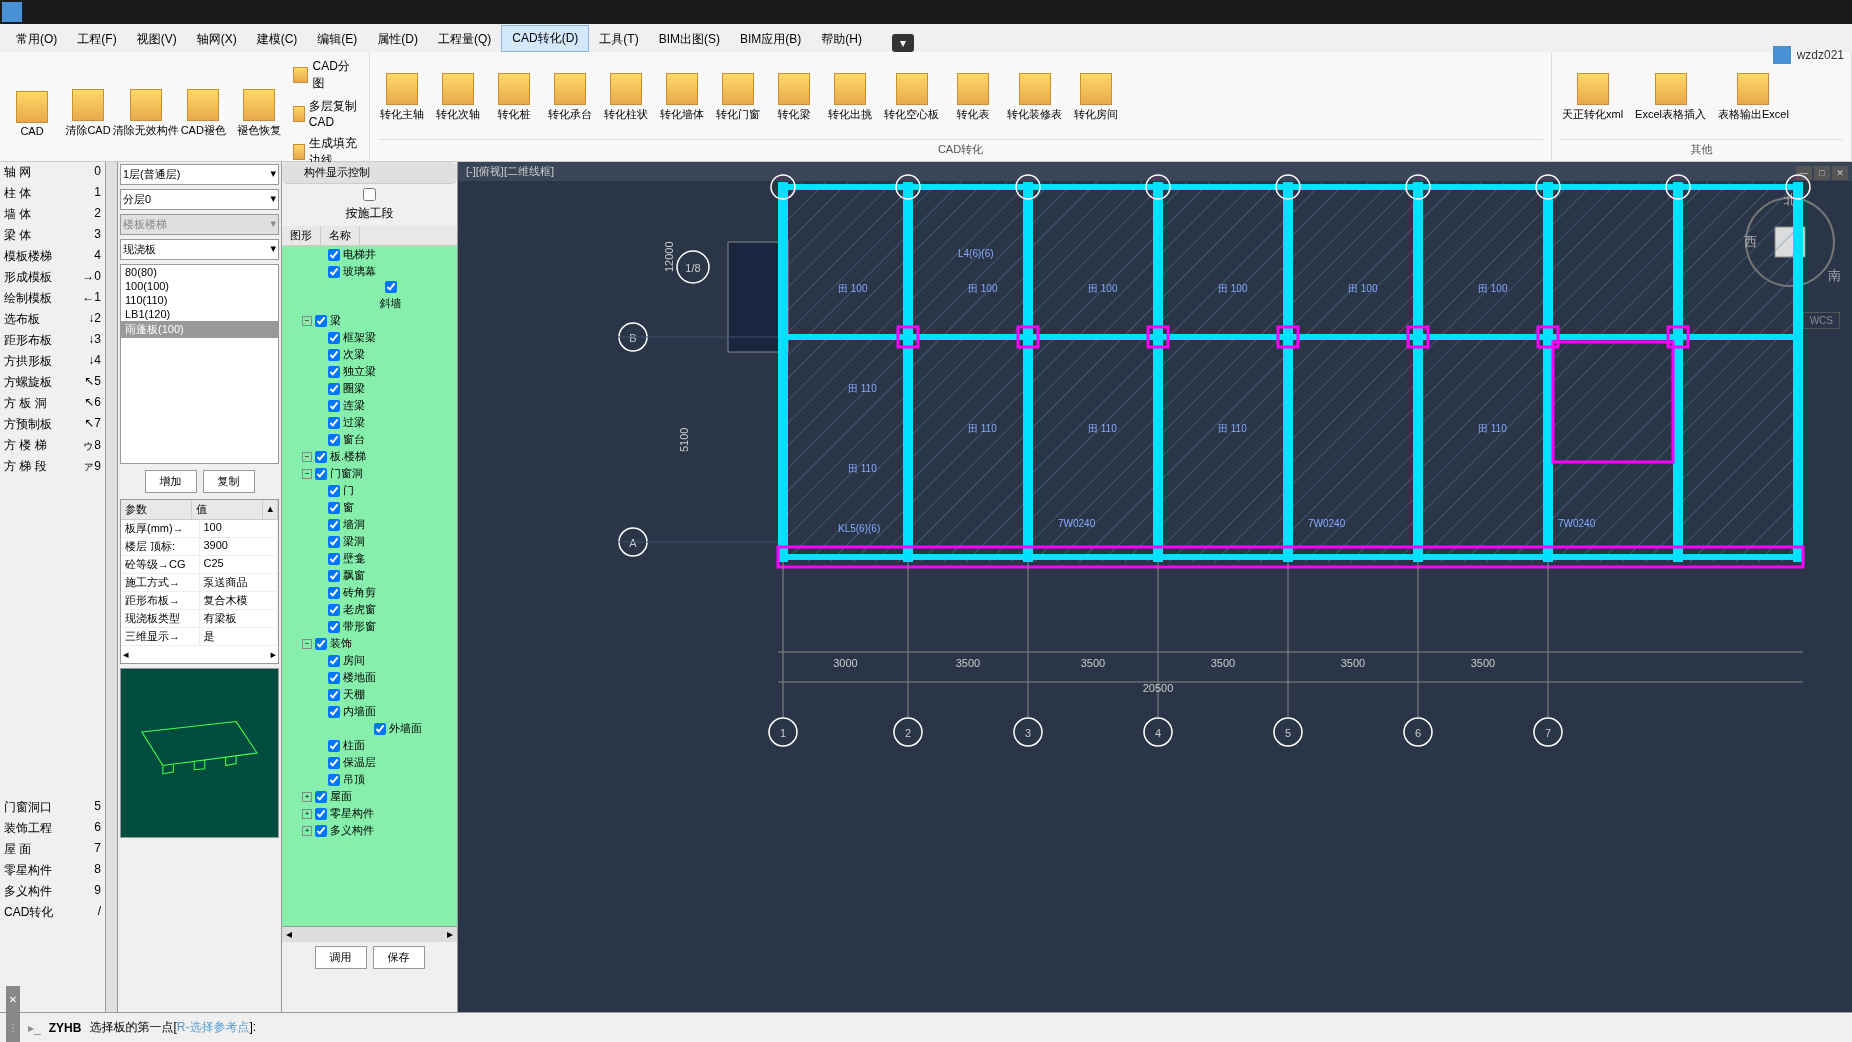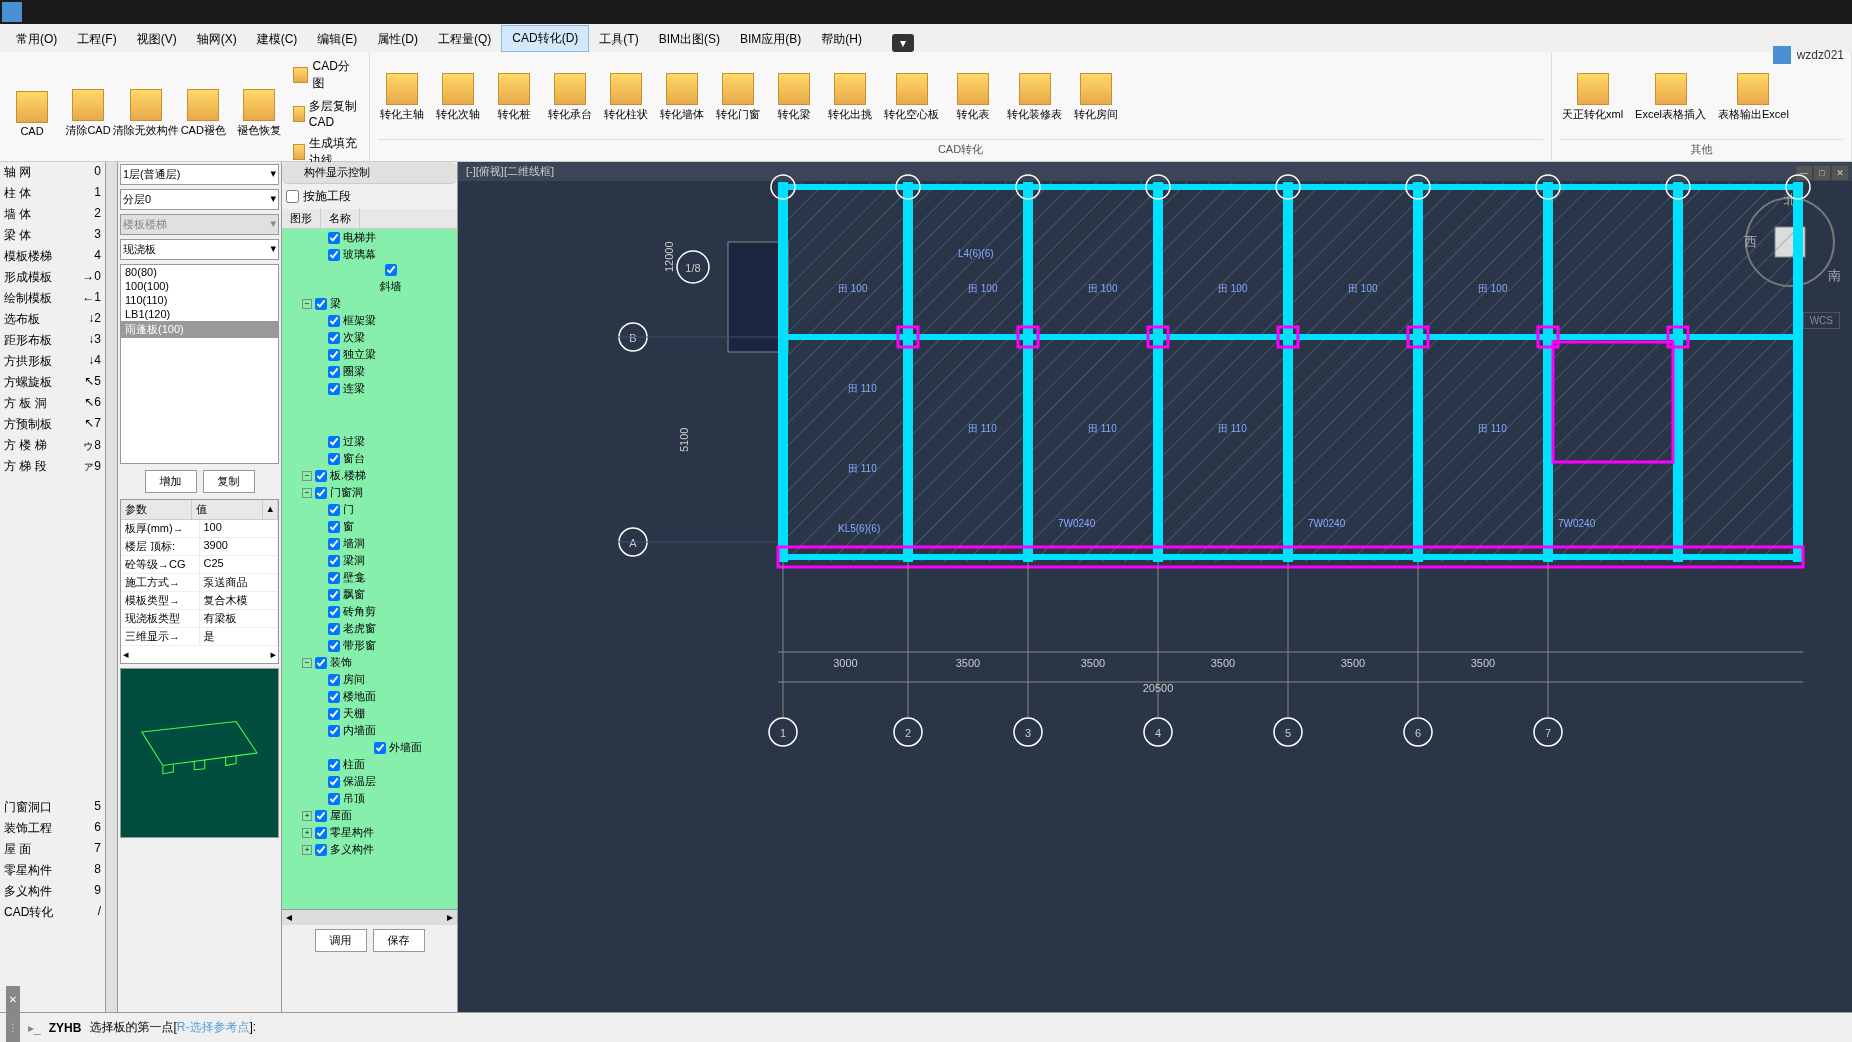--- a/index.html
+++ b/index.html
@@ -33,21 +33,21 @@
 .btnrow { display: flex; gap: 6px; justify-content: center; padding: 4px; }
 .btn { background: #fff; border: 1px solid #999; padding: 3px 14px; cursor: pointer; font-size: 11px; }
 .proptable { background: #fff; border: 1px solid #999; margin: 2px; font-size: 11px; }
 .prophead { background: #e8e8e8; display: flex; border-bottom: 1px solid #ccc; }
 .prophead span { flex: 1; padding: 2px 4px; border-right: 1px solid #ccc; }
 .proprow { display: flex; border-bottom: 1px solid #eee; }
 .proprow span { flex: 1; padding: 1px 4px; border-right: 1px solid #eee; overflow: hidden; white-space: nowrap; }
 .preview { background: #004d40; border: 1px solid #999; margin: 2px; height: 170px; }
 .treepanel { width: 176px; background: #f0f0f0; border-right: 1px solid #999; }
 .treehead { background: #e0e0e0; padding: 3px 22px; font-size: 11px; border-bottom: 1px solid #ccc; border-radius: 6px; }
-.treefilter { display: flex; align-items: center; padding: 4px; gap: 4px; }
+.treefilter { display: flex; align-items: center; padding: 4px; gap: 4px; flex-direction: column; }
 .treecols { display: flex; background: #e8e8e8; border-bottom: 1px solid #ccc; }
 .treecols span { padding: 2px 8px; font-size: 11px; border-right: 1px solid #ccc; }
 .tree { overflow-y: auto; height: 680px; background: #86efac; }
 .treenode { display: flex; align-items: center; padding: 1px 4px; font-size: 11px; gap: 3px; }
 .treenode input[type=checkbox] { width: 12px; height: 12px; }
 .expander { width: 10px; height: 10px; border: 1px solid #888; display: inline-flex; align-items: center; justify-content: center; font-size: 8px; cursor: pointer; }
 .canvas { flex: 1; background: #2a3547; position: relative; overflow: hidden; }
 .canvas-header { background: #3a4557; color: #ccc; padding: 2px 8px; font-size: 11px; }
 .wincontrols { position: absolute; right: 4px; top: 4px; display: flex; gap: 2px; }
 .wincontrols span { width: 16px; height: 14px; background: #555; cursor: pointer; display: inline-flex; align-items: center; justify-content: center; color: #ccc; font-size: 9px; }
@@ -337,21 +337,21 @@
           </div>
           <div class="proprow">
             <span>砼等级→CG</span>
             <span>C25</span>
           </div>
           <div class="proprow">
             <span>施工方式→</span>
             <span>泵送商品</span>
           </div>
           <div class="proprow">
-            <span>模板类型→</span>
+            <span>距形布板→</span>
             <span>复合木模</span>
           </div>
           <div class="proprow">
             <span>现浇板类型</span>
             <span>有梁板</span>
           </div>
           <div class="proprow">
             <span>三维显示→</span>
             <span>是</span>
           </div>
@@ -409,21 +409,21 @@
           <span>独立梁</span>
         </div>
         <div class="treenode" style="padding-left:46px;">
           <input type="checkbox" checked="" style="">
           <span>圈梁</span>
         </div>
         <div class="treenode" style="padding-left:46px;">
           <input type="checkbox" checked="" style="">
           <span>连梁</span>
         </div>
-        <div class="treenode" style="padding-left:46px;margin-top:36px;">
+        <div class="treenode" style="padding-left:46px;">
           <input type="checkbox" checked="" style="">
           <span>过梁</span>
         </div>
         <div class="treenode" style="padding-left:46px;">
           <input type="checkbox" checked="" style="">
           <span>窗台</span>
         </div>
         <div class="treenode" style="padding-left:20px;">
           <span class="expander">−</span>
           <input type="checkbox" checked="" style="">

